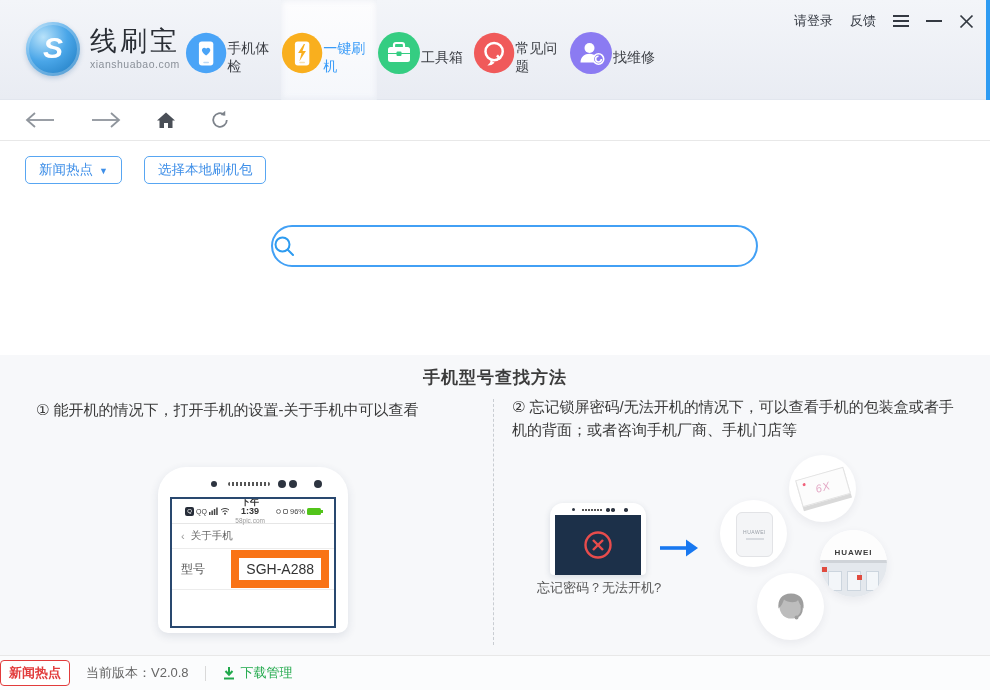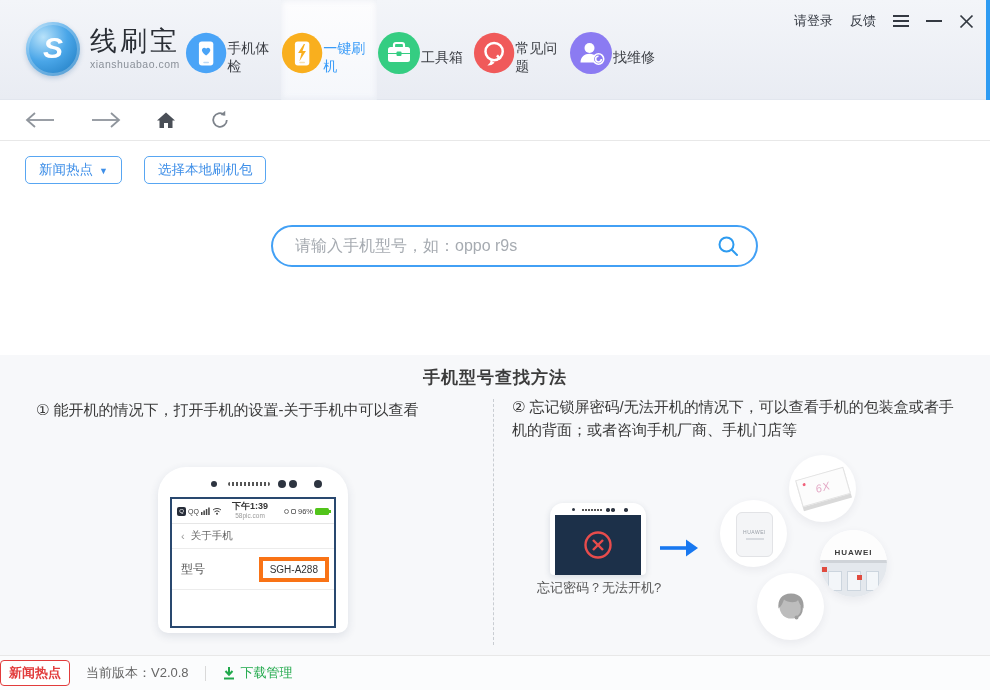--- a/index.html
+++ b/index.html
@@ -60,42 +60,42 @@
   .step1{position:absolute;left:36px;top:44px;width:450px;font-size:15px;color:#3a3a3a;line-height:1.5}
   .step2{position:absolute;left:512px;top:40px;width:448px;font-size:15px;color:#3a3a3a;line-height:1.55}
   
   .phone-big{position:absolute;left:158px;top:112px;width:190px;height:166px;background:#fff;
     border-radius:28px 28px 10px 10px;box-shadow:0 3px 10px rgba(40,60,90,.12)}
   .pb-dot{position:absolute;border-radius:50%;background:#2d3440}
   .pb-speaker{position:absolute;left:70px;top:15px;width:42px;height:4px;border-radius:2px;
     background:repeating-linear-gradient(90deg,#555 0 2px,transparent 2px 4px)}
   .pb-screen{position:absolute;left:12px;right:12px;top:30px;bottom:5px;
     border:2px solid #29486f;background:#fff;overflow:hidden}
-  .sb{height:24px;display:flex;align-items:center;padding:0 5px;border-bottom:1px solid #e6e6e6}
+  .sb{height:24px;display:flex;align-items:center;padding:0 13px;border-bottom:1px solid #e6e6e6}
   .sb-left{display:flex;align-items:center;gap:2px;width:52px}
   .qq-badge{width:9px;height:9px;background:#262c38;border-radius:2px;color:#fff;
     font-size:6px;display:flex;align-items:center;justify-content:center}
   .qq-txt{font-size:7px;color:#444}
   .sb-mid{flex:1;text-align:center;line-height:1.1}
   .sb-time{font-size:9px;font-weight:bold;color:#333}
   .sb-site{font-size:6.5px;color:#9a9a9a}
   .sb-right{display:flex;align-items:center;gap:2px;justify-content:flex-end;width:58px}
   .mini-dot{width:5px;height:5px;border:1px solid #777;border-radius:50%;box-sizing:border-box}
   .mini-sq{width:5px;height:5px;border:1px solid #777;box-sizing:border-box;border-radius:1px}
   .sb-batt-txt{font-size:7.5px;color:#444}
   .batt{width:14px;height:7px;background:#52c41a;border-radius:1.5px;position:relative}
   .batt:after{content:"";position:absolute;right:-2px;top:2px;width:2px;height:3px;background:#52c41a}
   .about-row{height:24px;display:flex;align-items:center;gap:6px;padding:0 9px;
     border-bottom:1px solid #ececec;font-size:10.5px;color:#666}
   .chev{color:#999;font-size:11px}
   .prow{display:flex;align-items:center;justify-content:space-between;
     padding:0 9px;border-bottom:1px solid #ececec;font-size:12px;color:#555}
   .prow.name{height:33px}
   .prow.model{height:40px}
-  .red-box{border:4px solid #f97316;padding:3px 7px;font-size:10px;color:#333;margin-right:-4px}
+  .red-box{border:8px solid #f97316;padding:3px 7px;font-size:14px;color:#333;margin-right:-4px}
   
   .phone-small{position:absolute;left:550px;top:148px;width:96px;height:72px;background:#fff;
     border-radius:13px 13px 4px 4px;box-shadow:0 2px 6px rgba(40,60,90,.15)}
   .ps-dot{position:absolute;border-radius:50%;background:#2d3440}
   .ps-speaker{position:absolute;left:32px;top:6px;width:20px;height:2px;
     background:repeating-linear-gradient(90deg,#555 0 1.5px,transparent 1.5px 3px)}
   .ps-screen{position:absolute;left:5px;right:5px;top:12px;bottom:0;background:#1c3049;
     display:flex;align-items:center;justify-content:center}
   .locked-caption{position:absolute;left:528px;top:224px;width:142px;text-align:center;
     font-size:13px;color:#555}
@@ -252,21 +252,20 @@
   <button class="btn-outline">
     <span>新闻热点</span>
     <span class="caret">▼</span>
   </button>
   <button class="btn-outline">
     <span>选择本地刷机包</span>
   </button>
 </div>
 
 <div class="search">
-  <input type="text" placeholder="请输入手机型号，如：oppo r9s" style="">
   <div class="search-ico">
     <svg width="22" height="22" viewBox="0 0 22 22">
       <circle cx="9.5" cy="9.5" r="7" fill="none" stroke="#2d9bf0" stroke-width="2"></circle>
       <line x1="14.8" y1="14.8" x2="20" y2="20" stroke="#2d9bf0" stroke-width="2" stroke-linecap="round"></line>
     </svg>
   </div>
 </div>
 
 <div class="info">
   <div class="info-title">手机型号查找方法</div>

